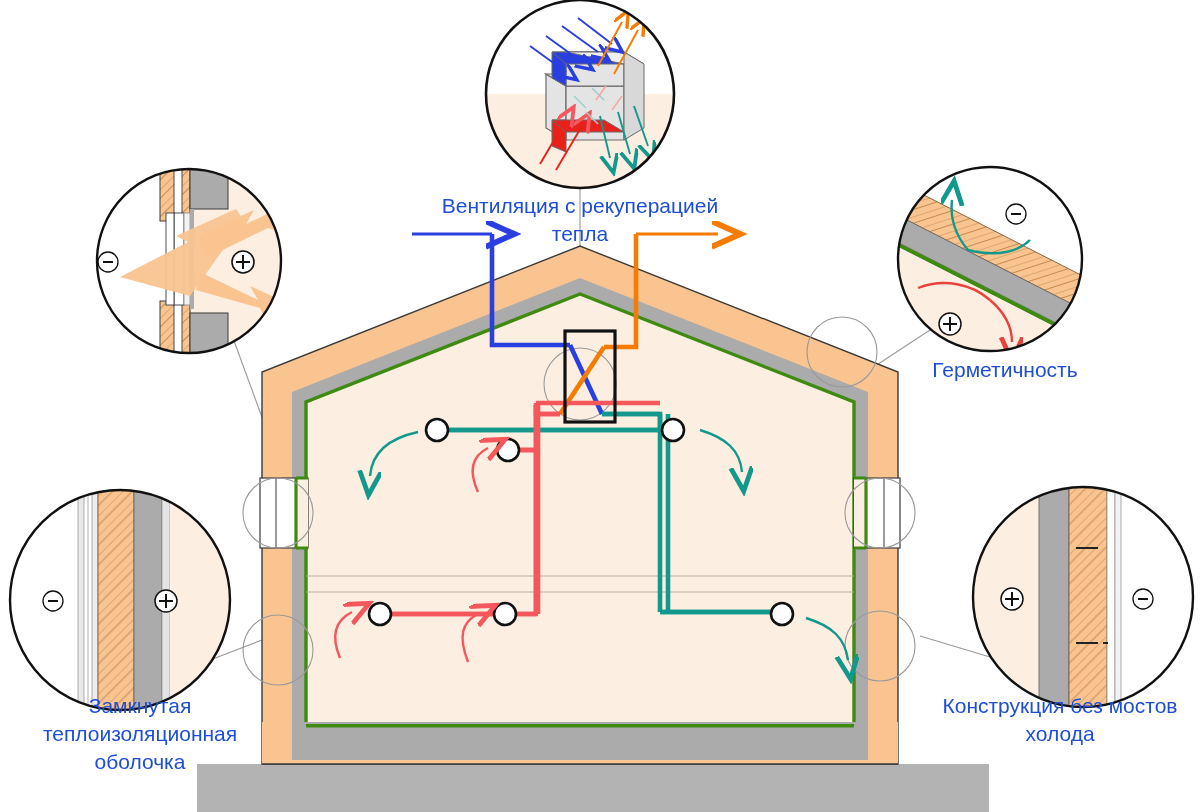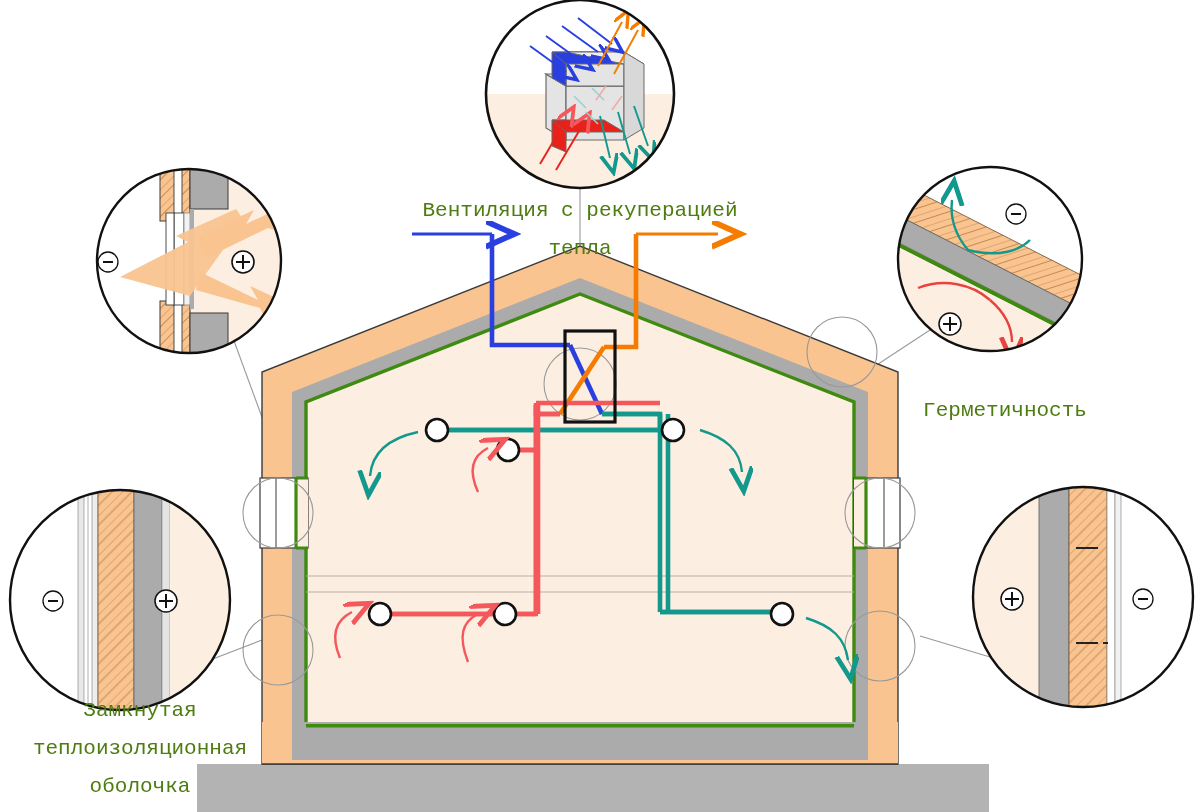--- a/index.html
+++ b/index.html
@@ -18,29 +18,29 @@
   #diagram {
     position: absolute;
     left: 0;
     top: 0;
     width: 1200px;
     height: 812px;
   }
   .cap {
     position: absolute;
     text-align: center;
-    color: #4d7c0f;
-    font-family: Liberation Mono, monospace;
+    color: #1d4ed8;
+    font-family: Liberation Sans, sans-serif;
     font-size: 21px;
-    line-height: 38px;
+    line-height: 28px;
     white-space: pre-line;
   }
   #cap-vent  { left: 390px; top: 192px; width: 380px; }
   #cap-win   { left: 20px;  top: 358px; width: 340px; }
-  #cap-air   { left: 860px; top: 356px; width: 290px; margin-top: 36px; }
+  #cap-air   { left: 860px; top: 356px; width: 290px; }
   #cap-env   { left: -5px;  top: 692px; width: 290px; }
   #cap-brg   { left: 920px; top: 692px; width: 280px; }
 </style>
 </head>
 <body>
 
 <div id="stage">
 
   <svg id="diagram" viewBox="0 0 1200 812">
     <defs>
@@ -347,14 +347,16 @@
   <div class="cap" id="cap-vent">Вентиляция с рекуперацией
 тепла</div>
 
 
   <div class="cap" id="cap-air">Герметичность</div>
 
   <div class="cap" id="cap-env">Замкнутая
 теплоизоляционная
 оболочка</div>
 
+  <div class="cap" id="cap-brg">Конструкция без мостов
+холода</div>
 
 </div>
 
 </body></html>

